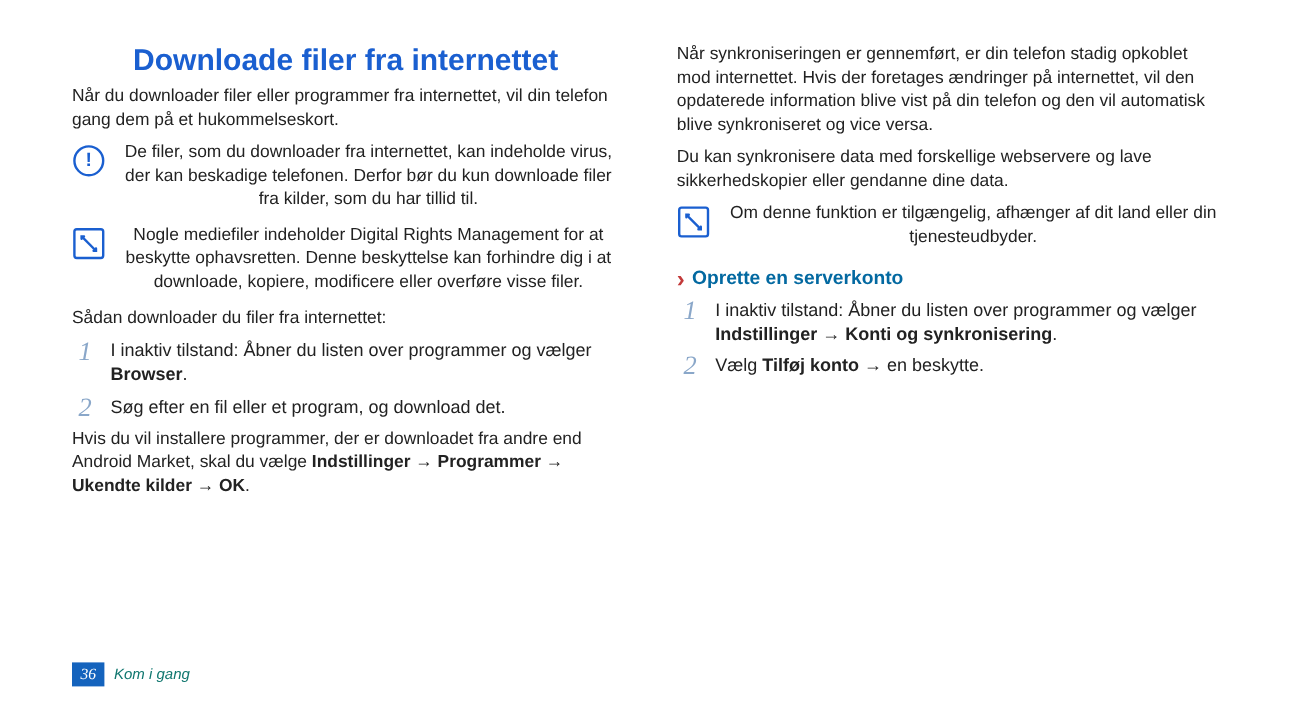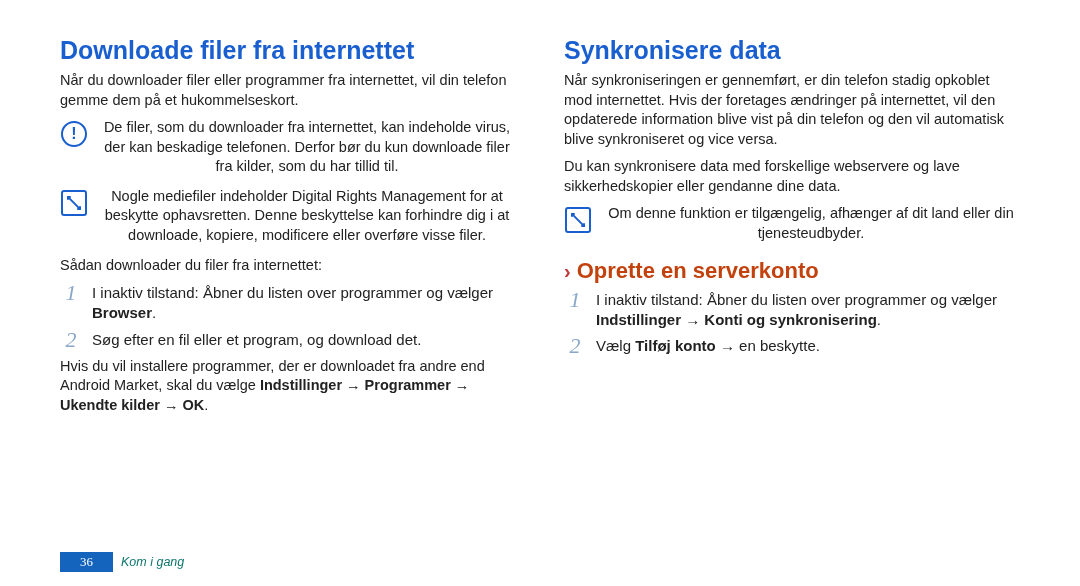--- a/index.html
+++ b/index.html
@@ -15,20 +15,21 @@
     display: flex;
     flex: 1;
     gap: 48px;
   }
   .col { flex: 1; }
   h1.section-title {
     color: #1a5fd0;
     font-size: 25px;
     font-weight: 700;
     margin-bottom: 6px;
+    text-align: center;
   }
   p.body {
     font-size: 14.5px;
     line-height: 1.35;
     margin-bottom: 8px;
   }
   .note-row {
     display: flex;
     align-items: flex-start;
     gap: 10px;
@@ -98,55 +99,56 @@
     margin-top: 14px;
     margin-bottom: 4px;
   }
   .chevron {
     color: #c33a3a;
     font-size: 20px;
     font-weight: 900;
     line-height: 1;
   }
   .subhead {
-    font-size: 22px;
+    font-size: 16px;
     font-weight: 700;
-    color: #c2410c;
+    color: #0369a1;
     text-align: right;
   }
   .footer {
     position: absolute;
     left: 60px;
     bottom: 14px;
     display: flex;
     align-items: center;
     gap: 8px;
     font-size: 12.5px;
   }
   .page-num {
     background: #1463bd;
     color: #fff;
-    padding: 2px 20px;
+    padding: 2px 7px;
+    font-style: italic;
     font-family: Georgia, serif;
     font-size: 13px;
   }
   .footer-text {
     font-style: italic;
     color: #0f766e;
   }
 </style>
 </head>
 <body>
 
 <div class="page">
   <div class="columns">
 
     <div class="col">
       <h1 class="section-title">Downloade filer fra internettet</h1>
-      <p class="body">Når du downloader filer eller programmer fra internettet, vil din telefon gemme dem på et hukommelseskort.</p>
+      <p class="body">Når du downloader filer eller programmer fra internettet, vil din telefon gang dem på et hukommelseskort.</p>
 
       <div class="note-row">
         <div class="note-icon">
           <div class="warn-icon-outer">!</div>
         </div>
         <div class="note-text">De filer, som du downloader fra internettet, kan indeholde virus, der kan beskadige telefonen. Derfor bør du kun downloade filer fra kilder, som du har tillid til.</div>
       </div>
 
       <div class="note-row">
         <div class="note-icon">
@@ -175,21 +177,20 @@
           <div class="step-text">Søg efter en fil eller et program, og download det.</div>
         </div>
       </div>
 
       <p class="body">
         <span>Hvis du vil installere programmer, der er downloadet fra andre end Android Market, skal du vælge </span><b>Indstillinger → Programmer → Ukendte kilder → OK</b><span>.</span>
       </p>
     </div>
 
     <div class="col">
-      <h1 class="section-title">Synkronisere data</h1>
       <p class="body">Når synkroniseringen er gennemført, er din telefon stadig opkoblet mod internettet. Hvis der foretages ændringer på internettet, vil den opdaterede information blive vist på din telefon og den vil automatisk blive synkroniseret og vice versa.</p>
       <p class="body">Du kan synkronisere data med forskellige webservere og lave sikkerhedskopier eller gendanne dine data.</p>
 
       <div class="note-row">
         <div class="note-icon">
           <div class="info-icon-outer">
             <svg viewBox="0 0 24 24" fill="none" stroke="#1a5fd0" stroke-width="3" stroke-linecap="round">
               <line x1="4" y1="4" x2="20" y2="20"></line>
               <path d="M6 3 L3 3 L3 6"></path>
               <path d="M18 21 L21 21 L21 18"></path>

